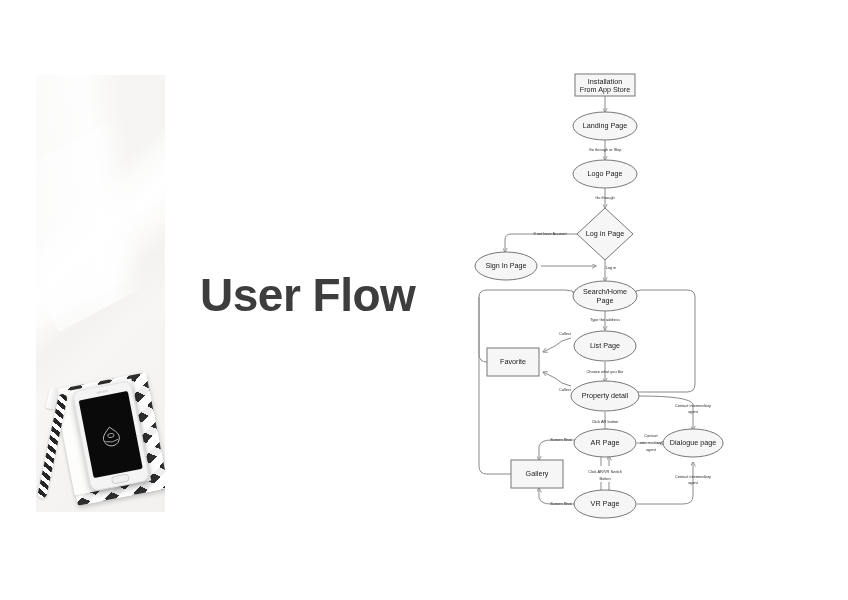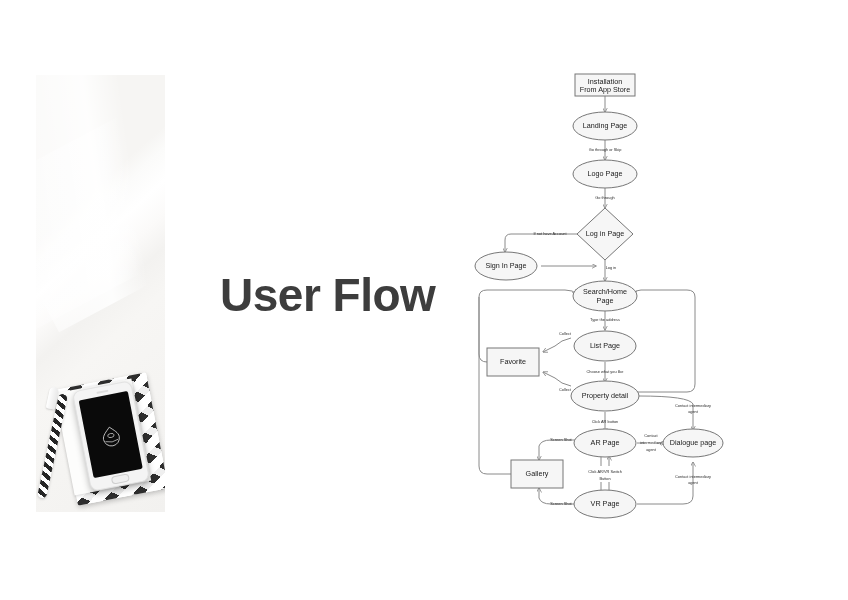--- a/index.html
+++ b/index.html
@@ -184,21 +184,20 @@
   
   #page-title {
     position: absolute;
     left: 200px;
     top: 268px;
     font-size: 46px;
     font-weight: bold;
     color: #3d3d3d;
     letter-spacing: -0.5px;
     white-space: nowrap;
-    margin-left: 20px;
   }
 
   
   #flow-diagram {
     position: absolute;
     left: 465px;
     top: 62px;
     width: 295px;
     height: 465px;
     text-align: right;

